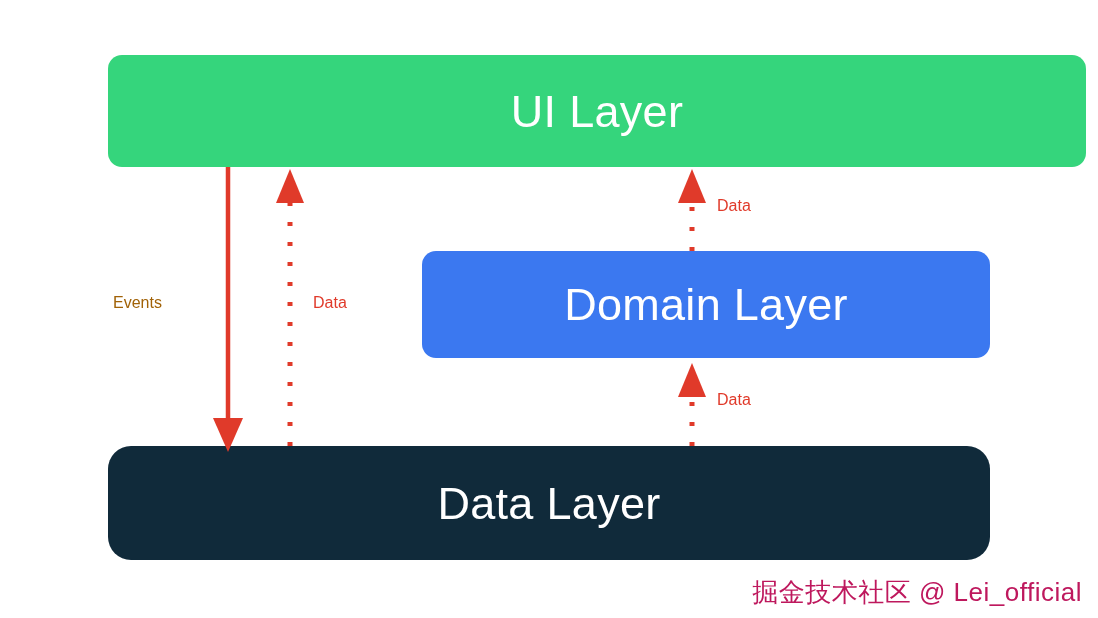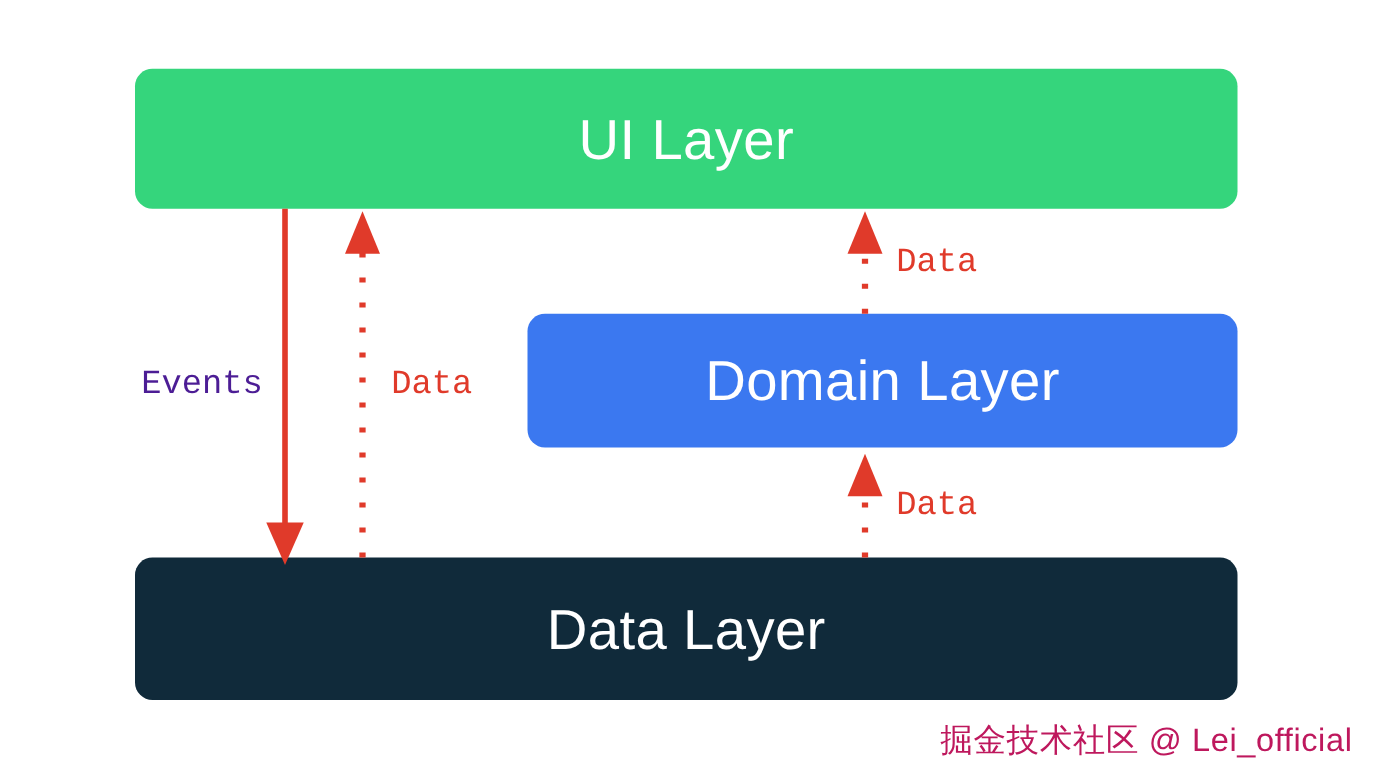--- a/index.html
+++ b/index.html
@@ -33,51 +33,52 @@
     font-size: 45px;
     font-weight: 400;
     letter-spacing: 0.3px;
     line-height: 1;
     white-space: nowrap;
   }
 
   #ui-layer-box {
     left: 108px;
     top: 55px;
-    width: 882px;
+    width: 978px;
     height: 112px;
   }
   #domain-layer-box {
     left: 422px;
     top: 251px;
     width: 568px;
     height: 107px;
   }
   #data-layer-box {
     left: 108px;
     top: 446px;
     width: 882px;
     height: 114px;
+    border-radius: 23px;
   }
 
   
   #arrow-layer {
     position: absolute;
     left: 0;
     top: 0;
     width: 1098px;
     height: 618px;
     pointer-events: none;
   }
 
   
   .edge-label {
     position: absolute;
-    font-family: Liberation Mono, monospace;
-    font-size: 27px;
+    font-family: Liberation Sans, sans-serif;
+    font-size: 16px;
     font-weight: 400;
     line-height: 1;
     white-space: nowrap;
   }
   #label-events   { left: 113px; top: 295px; }
   #label-data-left{ left: 313px; top: 295px; }
   #label-data-top-right { left: 717px; top: 198px; }
   #label-data-bot-right { left: 717px; top: 392px; }
 
   
@@ -126,21 +127,21 @@
       <line x1="692" y1="251" x2="692" y2="196" stroke="#e03a2a" stroke-width="5" stroke-linecap="butt" stroke-dasharray="4 16"></line>
       <polygon points="692,169 678,203 706,203" fill="#e03a2a"></polygon>
     </g>
 
     <g>
       <line x1="692" y1="446" x2="692" y2="390" stroke="#e03a2a" stroke-width="5" stroke-linecap="butt" stroke-dasharray="4 16"></line>
       <polygon points="692,363 678,397 706,397" fill="#e03a2a"></polygon>
     </g>
   </svg>
 
-  <span class="edge-label" id="label-events" style="color:#4c1d95;">Events</span>
+  <span class="edge-label" id="label-events" style="color:#a16207;">Events</span>
 
   <span class="edge-label" id="label-data-left" style="color:#e03a2a;">Data</span>
 
   <span class="edge-label" id="label-data-top-right" style="color:#e03a2a;">Data</span>
 
   <span class="edge-label" id="label-data-bot-right" style="color:#e03a2a;">Data</span>
 
   <div id="watermark">掘金技术社区 @ Lei_official</div>
 
 </div>

